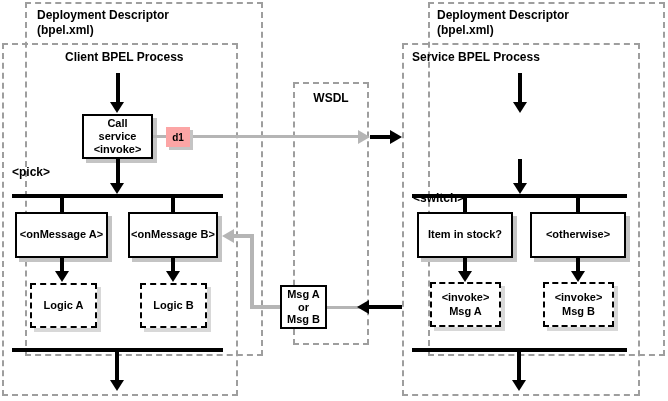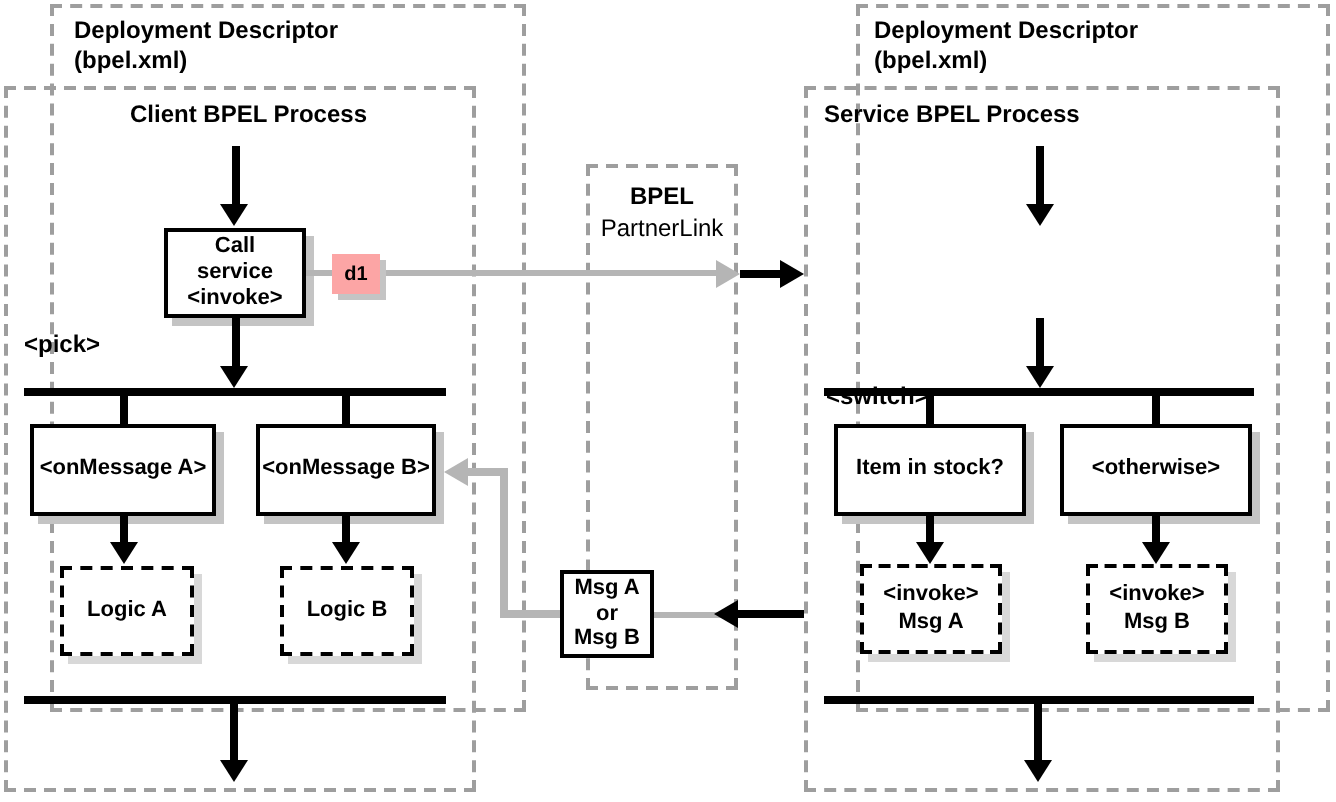--- a/index.html
+++ b/index.html
@@ -69,22 +69,21 @@
   <div class="dash-gray" style="left:428px; top:2px; width:237px; height:354px;"></div>
   <div class="title" style="left:437px; top:8px;">
     <div>Deployment Descriptor</div>
     <div>(bpel.xml)</div>
   </div>
 
   <div class="dash-gray" style="left:402px; top:43px; width:238px; height:353px;"></div>
   <div class="title" style="left:412px; top:50px;">Service BPEL Process</div>
 
   <div class="wsdl-box" style="left:293px; top:82px; width:76px; height:263px;">
-    <div class="b">BPEL</div>
-    <div>PartnerLink</div>
+    <div class="b">WSDL</div>
   </div>
 
   <div class="vline" style="left:116px; top:73px; height:29px;"></div>
   <div class="tri-down" style="left:110px; top:102px;"></div>
 
   <div class="solid-box" style="left:82px; top:114px; width:71px; height:45px;">
     <div>Call</div>
     <div>service</div>
     <div>&lt;invoke&gt;</div>
   </div>

